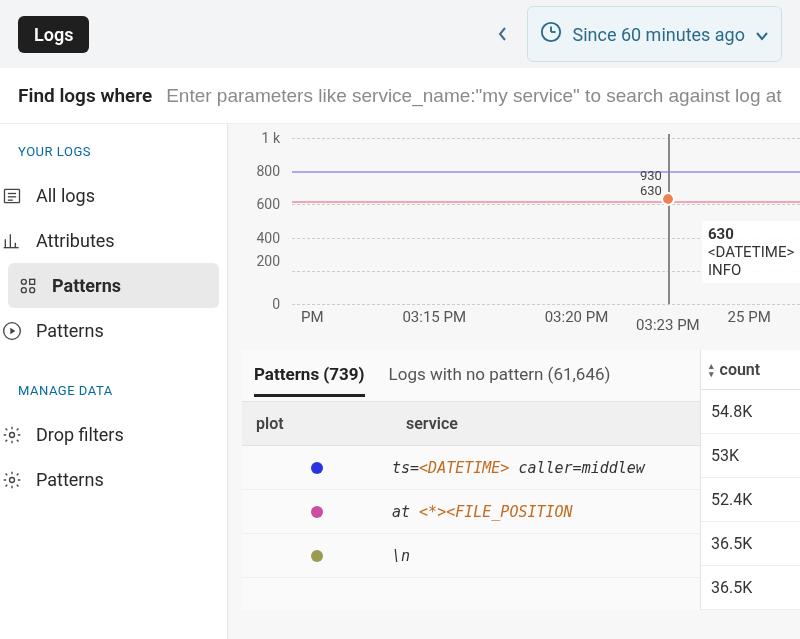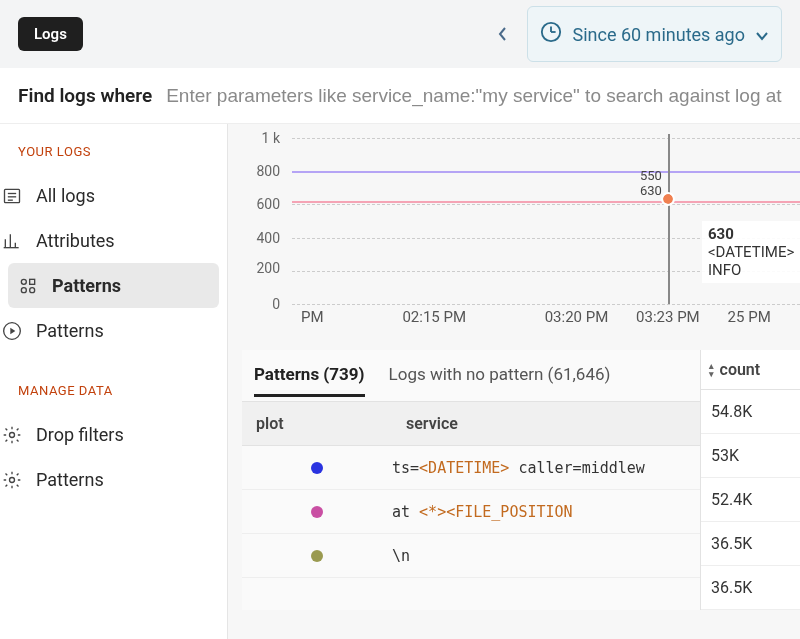--- a/index.html
+++ b/index.html
@@ -1,32 +1,32 @@
 <!DOCTYPE html>
 <html><head>
 <meta charset="utf-8">
 <style>
   * { box-sizing: border-box; margin: 0; padding: 0; }
   html, body { width: 800px; height: 639px; overflow: hidden; font-family: -apple-system, BlinkMacSystemFont, "Segoe UI", Roboto, sans-serif; background: #fff; color: #2a2a2a; }
   .header { height: 68px; background: #f3f4f5; display: flex; align-items: center; padding: 0 18px; justify-content: space-between; }
-  .logs-badge { background: #1f1f1f; color: #fff; font-weight: 600; font-size: 15px; padding: 8px 16px; border-radius: 6px; }
+  .logs-badge { background: #1f1f1f; color: #fff; font-weight: 600; font-size: 18px; padding: 8px 16px; border-radius: 6px; }
   .time-picker { display: flex; align-items: center; gap: 8px; }
   .tp-arrow { width: 32px; height: 32px; display: flex; align-items: center; justify-content: center; color: #4a6a8a; cursor: pointer; }
   .tp-box { display: flex; align-items: center; gap: 10px; padding: 14px 12px; background: #eef5f8; border: 1px solid #cce0e8; border-radius: 6px; color: #2a6a8a; font-size: 18px; cursor: pointer; }
   .clock-icon svg circle, .clock-icon svg line { stroke: #2a6a8a; stroke-width: 2; fill: none; }
   .chev-down { color: #2a6a8a; }
 
   .searchbar { height: 56px; display: flex; align-items: center; padding: 0 18px; gap: 14px; border-bottom: 1px solid #eee; }
   .searchbar .label { font-weight: 600; font-size: 19px; color: #222; white-space: nowrap; }
   .searchbar input { flex: 1; font-size: 19px; color: #6a6a6a; border: none; outline: none; background: transparent; }
   .searchbar input::placeholder { color: #8a8a8a; }
 
   .body { display: flex; height: calc(639px - 68px - 56px); }
   .sidebar { width: 228px; border-right: 1px solid #e5e5e5; padding: 20px 0 0 0; background: #fff; }
-  .side-title { font-size: 13px; letter-spacing: 0.04em; color: #c2410c; padding: 0 18px 14px; }
+  .side-title { font-size: 13px; letter-spacing: 0.04em; color: #0369a1; padding: 0 18px 14px; }
   .side-item { display: flex; align-items: center; gap: 14px; padding: 12px 2px; font-size: 18px; color: #2a2a2a; cursor: pointer; }
   .side-item.active { background: #e9e9e9; font-weight: 700; border-radius: 6px; margin: 0 8px; padding: 12px 10px; }
   .side-icon { width: 20px; height: 20px; display: flex; align-items: center; justify-content: center; }
   .side-icon svg { stroke: #444; stroke-width: 1.6; fill: none; }
 
   .main { flex: 1; background: #f7f7f7; padding: 14px 0 0 14px; overflow: hidden; position: relative; }
   .chart-wrap { position: relative; height: 200px; }
   .yaxis { position: absolute; left: 0; top: 0; bottom: 34px; width: 44px; text-align: right; color: #666; font-size: 14px; }
   .ytick { position: absolute; right: 6px; transform: translateY(-50%); }
   .plot-area { position: absolute; left: 50px; right: 0; top: 0; bottom: 34px; }
@@ -41,21 +41,21 @@
   .patterns-section { display: flex; margin-top: 12px; }
   .table-left { flex: 1; background: #fafafa; }
   .tabs { display: flex; gap: 24px; padding: 14px 12px 4px; font-size: 17px; color: #555; }
   .tab { cursor: pointer; padding-bottom: 10px; }
   .tab.active { color: #222; font-weight: 700; border-bottom: 3px solid #222; }
   .thead { display: flex; background: #f0f0f0; border-top: 1px solid #e2e2e2; border-bottom: 1px solid #e2e2e2; font-weight: 600; color: #444; }
   .th-plot { width: 150px; padding: 12px 14px; }
   .th-pattern { flex: 1; padding: 12px 14px; }
   .trow { display: flex; align-items: center; border-bottom: 1px solid #eee; font-family: ui-monospace, Menlo, monospace; font-size: 15px; color: #333; height: 44px; }
   .td-plot { width: 150px; display: flex; justify-content: center; }
-  .td-pattern { flex: 1; white-space: nowrap; overflow: hidden; }
+  .td-pattern { flex: 1; white-space: nowrap; overflow: hidden; font-style: italic; }
   .dot { width: 12px; height: 12px; border-radius: 50%; }
   .hl { color: #c26a1f; }
 
   .table-right { width: 100px; background: #fff; border-left: 1px solid #e2e2e2; }
   .count-hd { display: flex; align-items: center; gap: 6px; padding: 10px 8px; font-weight: 600; color: #444; border-bottom: 1px solid #e2e2e2; font-size: 16px; }
   .count-sort { display: flex; flex-direction: column; font-size: 9px; line-height: 8px; color: #666; }
   .count-row { padding: 12px 10px; border-bottom: 1px solid #eee; font-size: 16px; color: #333; }
   .tooltip-box { position: absolute; left: 460px; top: 83px; background: rgba(255,255,255,0.92); padding: 4px 6px; font-size: 15px; color: #333; }
 </style>
 </head>
@@ -158,45 +158,45 @@
         <span>Patterns</span>
       </div>
       <div style="height: 30px;"></div>
     </div>
 
   <div class="main">
 
     <div class="chart-wrap">
       <div class="yaxis" id="yaxis">
           <div class="ytick" style="top: 166px;">0</div>
-          <div class="ytick" style="top: 130px;">200</div>
+          <div class="ytick" style="top: 123px;">200</div>
           <div class="ytick" style="top: 99.6px;">400</div>
           <div class="ytick" style="top: 66.4px;">600</div>
           <div class="ytick" style="top: 33.2px;">800</div>
           <div class="ytick" style="top: 0px;">1 k</div>
         </div>
       <div class="plot-area" id="plot">
           <div class="gridline" style="top: 166px;"></div>
           <div class="gridline" style="top: 132.8px;"></div>
           <div class="gridline" style="top: 99.6px;"></div>
           <div class="gridline" style="top: 66.4px;"></div>
           <div class="gridline" style="top: 33.2px;"></div>
           <div class="gridline" style="top: 0px;"></div>
           <div class="series-line" style="top: 33.2px; background: rgb(181, 164, 245);"></div>
           <div class="series-line" style="top: 63.08px; background: rgb(245, 164, 181);"></div>
           <div class="hover-line" style="left: 74%;"></div>
           <div class="hover-dot" style="left: 74%; top: 61.42px;"></div>
-          <div class="hover-lbl" style="left: calc(74% - 28px); top: 30px;">550</div>
+          <div class="hover-lbl" style="left: calc(74% - 28px); top: 30px;">930</div>
           <div class="hover-lbl" style="left: calc(74% - 28px); top: 45px;">630</div>
         </div>
       <div class="xaxis" id="xaxis">
           <div class="xtick" style="left: 4%;">PM</div>
-          <div class="xtick" style="left: 28%;">02:15 PM</div>
+          <div class="xtick" style="left: 28%;">03:15 PM</div>
           <div class="xtick" style="left: 56%;">03:20 PM</div>
-          <div class="xtick" style="left: 74%;">03:23 PM</div>
+          <div class="xtick" style="left: 74%; margin-top: 8px;">03:23 PM</div>
           <div class="xtick" style="left: 90%;">25 PM</div>
         </div>
       <div class="tooltip-box">
         <span style="font-weight:700">630</span><br>
         <span>&lt;DATETIME&gt; INFO</span>
       </div>
     </div>
 
     <div class="patterns-section">
       <div class="table-left">

